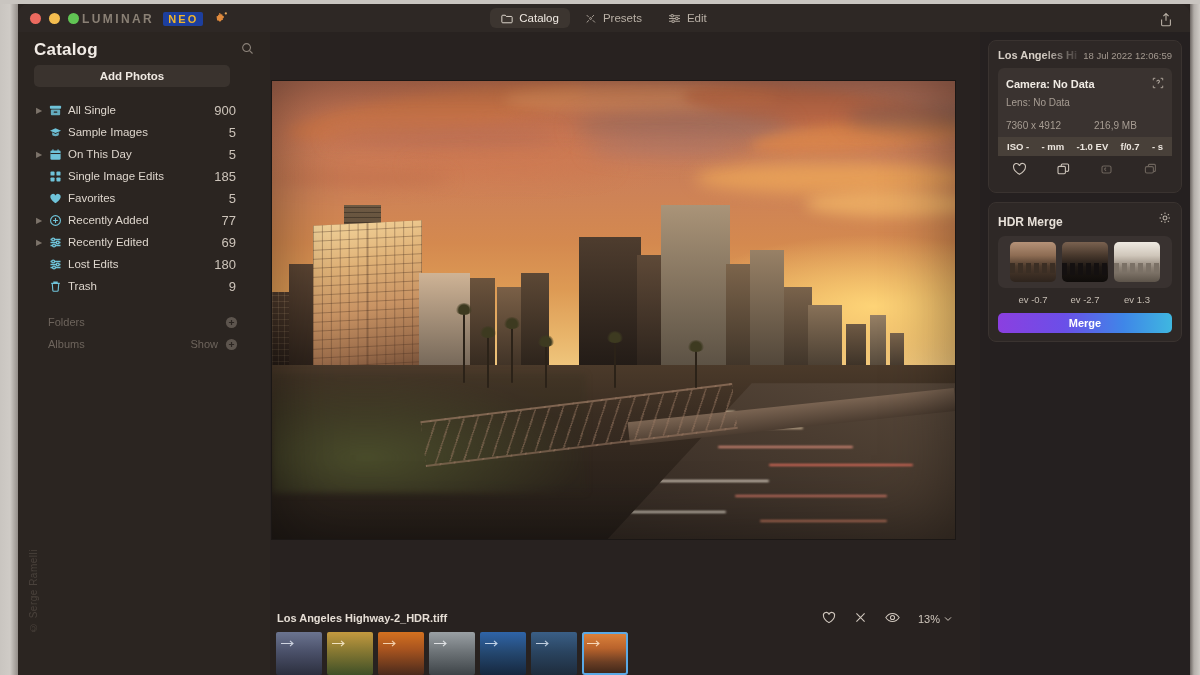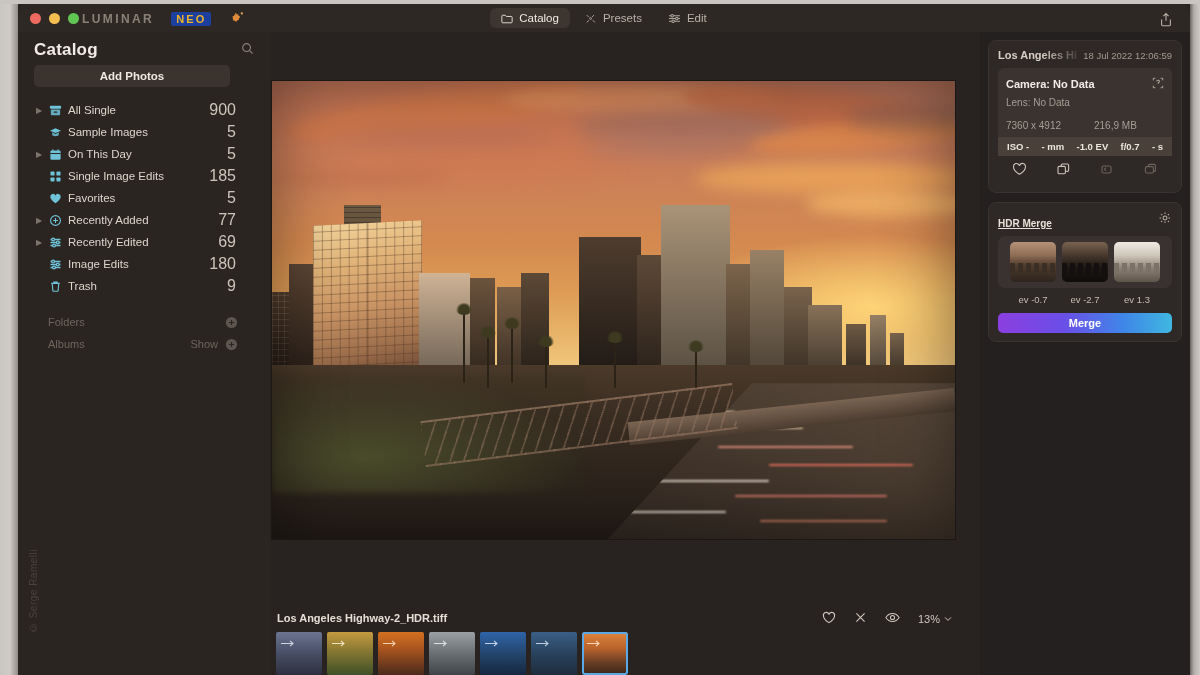--- a/index.html
+++ b/index.html
@@ -27,21 +27,21 @@
   }
 
   
   .titlebar {
     position:absolute; left:0; top:0; width:1172px; height:28px;
     background:#2e2825;
   }
   .traffic { position:absolute; left:12px; top:9px; display:flex; gap:8px; }
   .dot { width:11px; height:11px; border-radius:50%; }
   .dot.red{background:#ec6a5f;} .dot.yellow{background:#f4bd4f;} .dot.green{background:#61c554;}
-  .brand { position:absolute; left:64px; top:7px; display:flex; align-items:flex-end; gap:17px; }
+  .brand { position:absolute; left:64px; top:7px; display:flex; align-items:flex-end; gap:9px; }
   .brand-luminar { font-size:12px; letter-spacing:2.4px; color:#8a8075; font-weight:700; }
   .brand-neo {
     font-size:11px; letter-spacing:2.2px; font-weight:700;
     color:#f0b429; background:#1d3f9e; padding:1px 4px 1px 5px; border-radius:2px;
   }
   .brand-badge { position:relative; width:15px; height:15px; margin-left:2px; }
 
   .centertabs {
     position:absolute; left:0; top:3px; width:1172px; height:22px;
     display:flex; justify-content:center; align-items:center; gap:4px;
@@ -77,21 +77,21 @@
   .navlist { position:absolute; left:16px; top:67px; width:218px; }
   .navrow {
     position:relative; height:22px; display:flex; align-items:center;
     font-size:11.5px; color:#ded6cd;
   }
   .navrow .chev { position:absolute; left:0; width:10px; text-align:center;
     font-size:8px; color:#7d746b; }
   .navrow .ic { position:absolute; left:14px; width:14px; height:14px;
     display:flex; align-items:center; justify-content:center; }
   .navrow .lbl { position:absolute; left:34px; }
-  .navrow .cnt { position:absolute; right:16px; color:#cdc4ba; font-size:16px; }
+  .navrow .cnt { position:absolute; right:16px; color:#cdc4ba; font-size:13px; }
 
   .sec-head {
     position:relative; height:22px; display:flex; align-items:center;
     font-size:11px; color:#6d645c;
   }
   .sec-head .lbl { position:absolute; left:14px; }
   .sec-head .show { position:absolute; right:34px; color:#6d645c; font-size:11px; }
   .sec-head .plus { position:absolute; right:14px; width:13px; height:13px; }
 
   .watermark {
@@ -241,21 +241,21 @@
   .exif-tech {
     display:flex; justify-content:space-between; align-items:center;
     margin:6px -8px 0 -8px; padding:4px 9px; height:19px;
     background:#484039; font-size:9.5px; font-weight:700; color:#ece6df;
   }
   .exif-icons {
     display:flex; justify-content:space-around; align-items:center;
     height:26px; margin-top:2px;
   }
   .hdrcard { margin-top:9px; }
-  .hdr-title { font-size:10px; font-weight:700; color:#e8e1d9;text-decoration:underline; }
+  .hdr-title { font-size:12px; font-weight:700; color:#e8e1d9; }
   .hdr-thumbs {
     margin-top:7px; background:#393230; border-radius:7px;
     padding:6px 7px; display:flex; gap:6px; justify-content:center;
   }
   .hdr-thumb { width:46px; height:40px; border-radius:5px; overflow:hidden; position:relative; }
   .hdr-evs { display:flex; gap:6px; justify-content:center; margin-top:6px; padding:0 7px; }
   .hdr-ev { width:46px; text-align:center; font-size:9.5px; color:#c6bdb3; }
   .mergebtn {
     margin-top:8px; height:20px; border-radius:5px;
     background:linear-gradient(90deg,#8b3fe0 0%,#6b4fe8 38%,#3f86e8 72%,#3fb7e0 100%);
@@ -436,21 +436,21 @@
 
         <div class="navrow">
           <span class="ic">
             <svg width="13" height="13" viewBox="0 0 14 14" stroke="#6fc3d9" stroke-width="1.5" fill="none">
               <path d="M1.6 3.8h10.8M1.6 7h10.8M1.6 10.2h10.8"></path>
               <circle cx="4.5" cy="3.8" r="1.5" fill="#2b2521"></circle>
               <circle cx="9.4" cy="7" r="1.5" fill="#2b2521"></circle>
               <circle cx="5.4" cy="10.2" r="1.5" fill="#2b2521"></circle>
             </svg>
           </span>
-          <span class="lbl">Image Edits</span>
+          <span class="lbl">Lost Edits</span>
           <span class="cnt">180</span>
         </div>
 
         <div class="navrow">
           <span class="ic">
             <svg width="13" height="13" viewBox="0 0 14 14" stroke="#6fc3d9" stroke-width="1.2" fill="none">
               <path d="M2.4 3.6h9.2M5.2 3.6V2.3h3.6v1.3"></path>
               <path d="M3.5 3.6l.6 7.6a1 1 0 001 .9h3.8a1 1 0 001-.9l.6-7.6"></path>
             </svg>
           </span>

